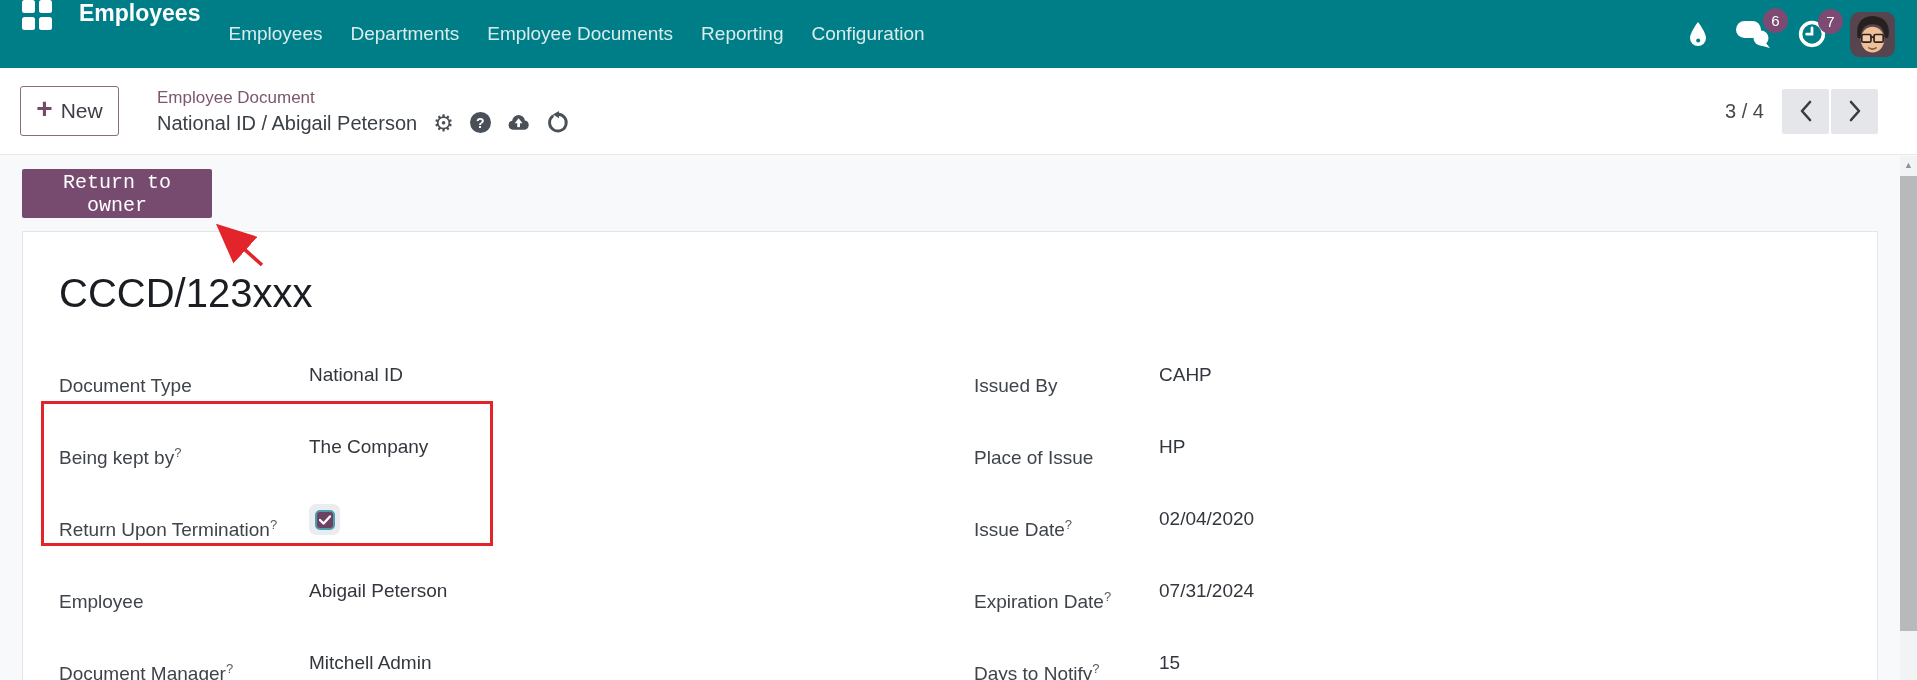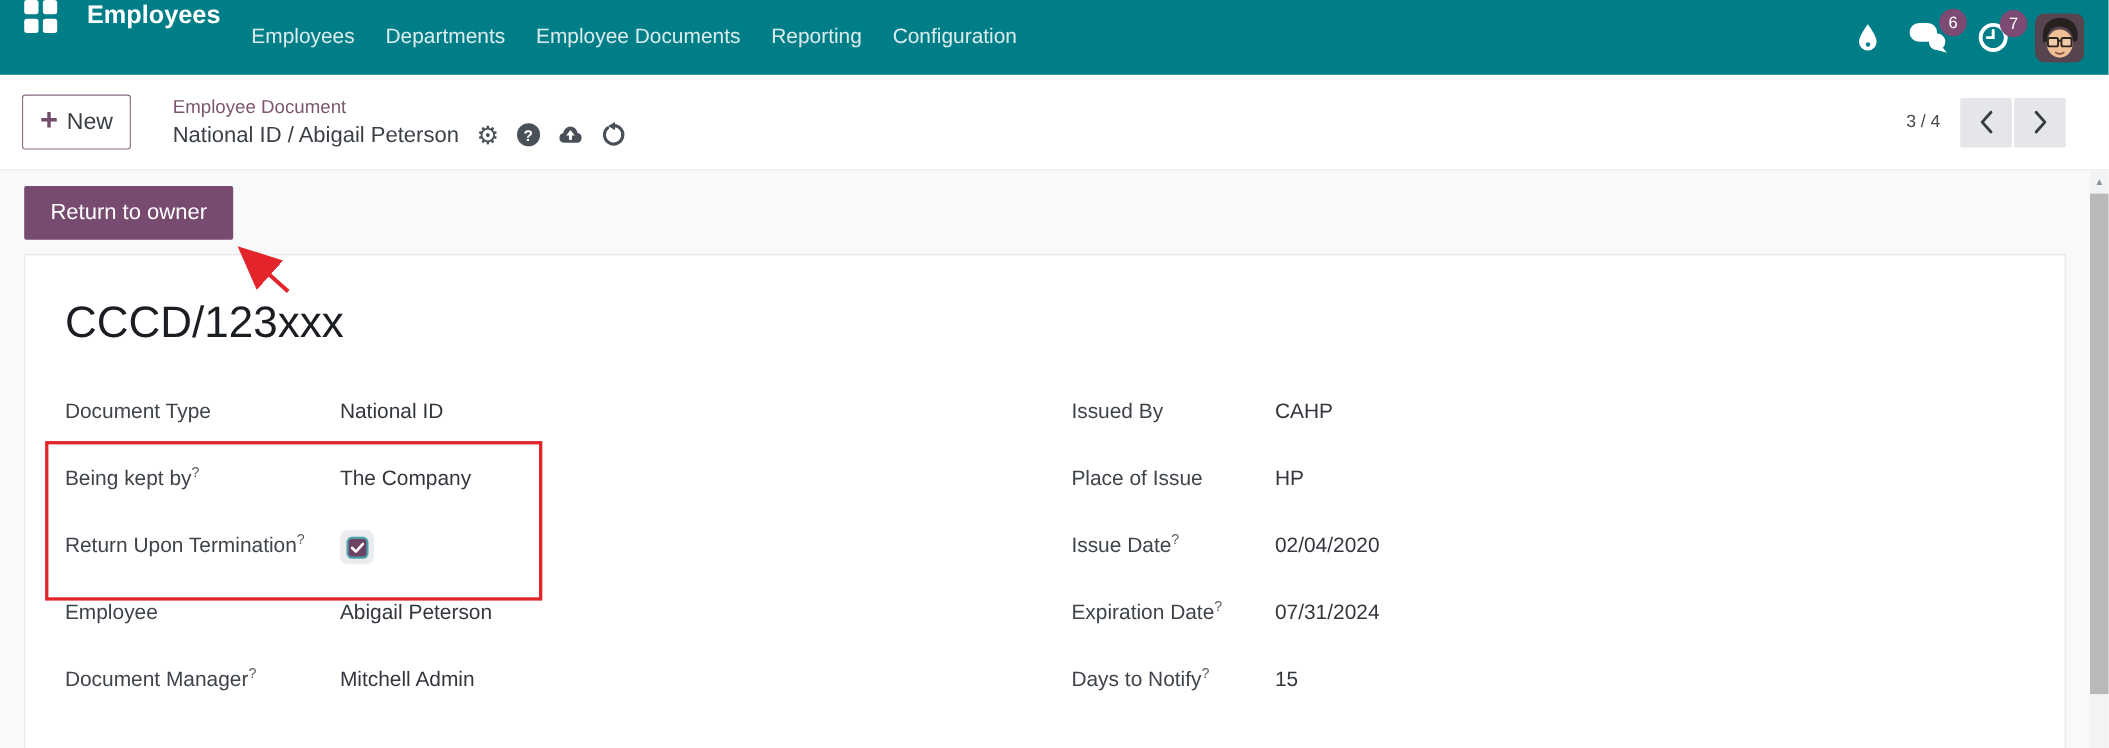--- a/index.html
+++ b/index.html
@@ -31,37 +31,37 @@
   .new-plus{color:#714b67;font-size:28px;font-weight:700;line-height:1;margin-top:-4px;}
   .bc{margin-left:38px;display:flex;flex-direction:column;}
   .bc-parent{color:#7c566f;font-size:17px;line-height:21px;cursor:pointer;}
   .bc-row{display:flex;align-items:center;gap:16px;margin-top:2px;text-align:center;}
   .bc-current{color:#3b4047;font-size:20px;line-height:26px;}
   .cp-icon{color:#495057;display:flex;align-items:center;cursor:pointer;}
   .gear-glyph{font-size:23px;line-height:22px;}
   .q-circle{width:21px;height:21px;border-radius:50%;background:#495057;color:#fff;
     display:flex;align-items:center;justify-content:center;font-size:14px;font-weight:700;}
   .pager{margin-left:auto;display:flex;align-items:center;}
-  .pager-text{font-size:16px;color:#454a50;margin-right:18px;white-space:nowrap;}
+  .pager-text{font-size:20px;color:#454a50;margin-right:18px;white-space:nowrap;}
   .pager-btn{width:47px;height:45px;background:#e4e6e9;border:none;border-radius:2px;
     display:flex;align-items:center;justify-content:center;cursor:pointer;}
   .pager-btn + .pager-btn{margin-left:2px;}
   
   .content{position:absolute;top:156px;left:0;right:0;bottom:0;background:#f8f9fa;overflow:hidden;}
   .return-btn{position:absolute;left:22px;top:13px;width:190px;height:49px;background:#774a70;
     color:#fff;font-size:20px;border:none;border-radius:2px;display:flex;align-items:center;
-    justify-content:center;cursor:pointer;font-family:Liberation Sans, sans-serif;}
+    justify-content:center;cursor:pointer;font-family:Liberation Mono, monospace;}
   .sheet{position:absolute;left:22px;top:75px;width:1856px;height:560px;background:#fff;
     border:1px solid #e3e5e8;box-sizing:border-box;padding:36px 40px 0 36px;}
   .sheet-title{font-size:40px;font-weight:500;color:#1a1d21;line-height:50px;margin:0 0 40px 0;cursor:text;}
   .fields{display:flex;}
   .fcol-left{width:915px;flex:none;}
   .fcol-right{flex:1;}
   .frow{display:flex;margin-bottom:27px;}
-  .flabel{flex:none;font-size:19px;line-height:34px;color:#3f444b;}
+  .flabel{flex:none;font-size:19px;line-height:34px;color:#3f444b;margin-top:11px;}
   .fcol-left .flabel{width:250px;}
   .fcol-right .flabel{width:185px;}
   .fvalue{font-size:19px;line-height:34px;color:#33373d;cursor:text;}
   sup.help{font-size:13px;color:#565b61;line-height:0;}
   .cb-halo{width:31px;height:31px;background:#eaecef;border-radius:7px;display:flex;
     align-items:center;justify-content:center;margin-top:2px;}
   .checkbox{width:20px;height:20px;background:#6d4162;border:2px solid #4aa0a8;border-radius:5px;
     display:flex;align-items:center;justify-content:center;box-sizing:border-box;cursor:pointer;}
   
   .red-box{position:absolute;left:41px;top:401px;width:452px;height:145px;

